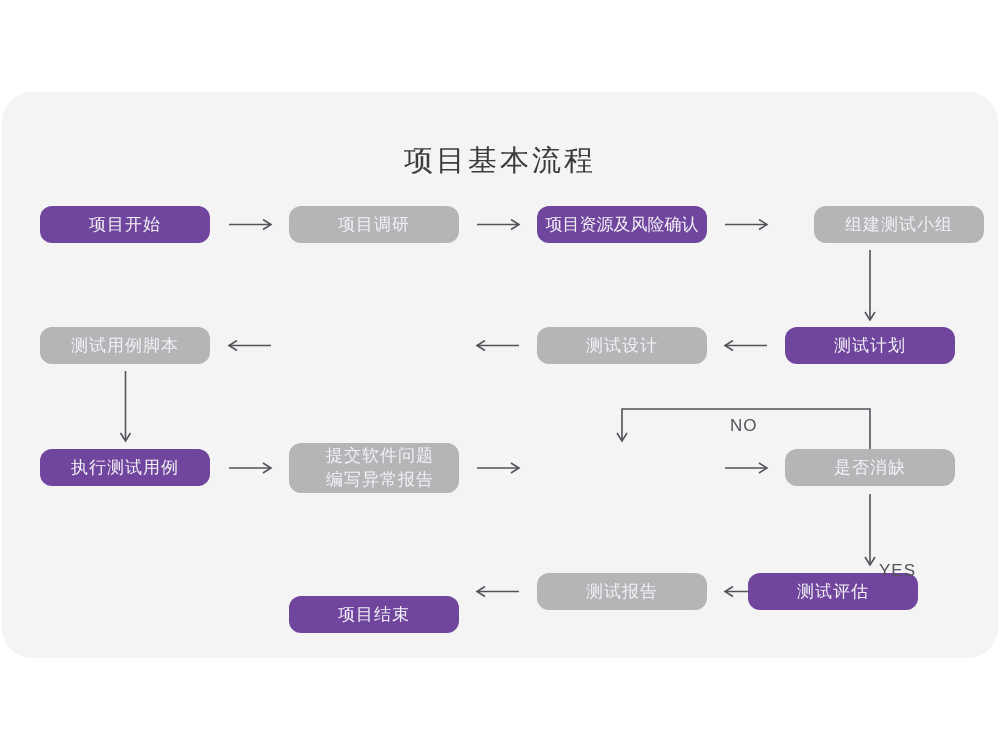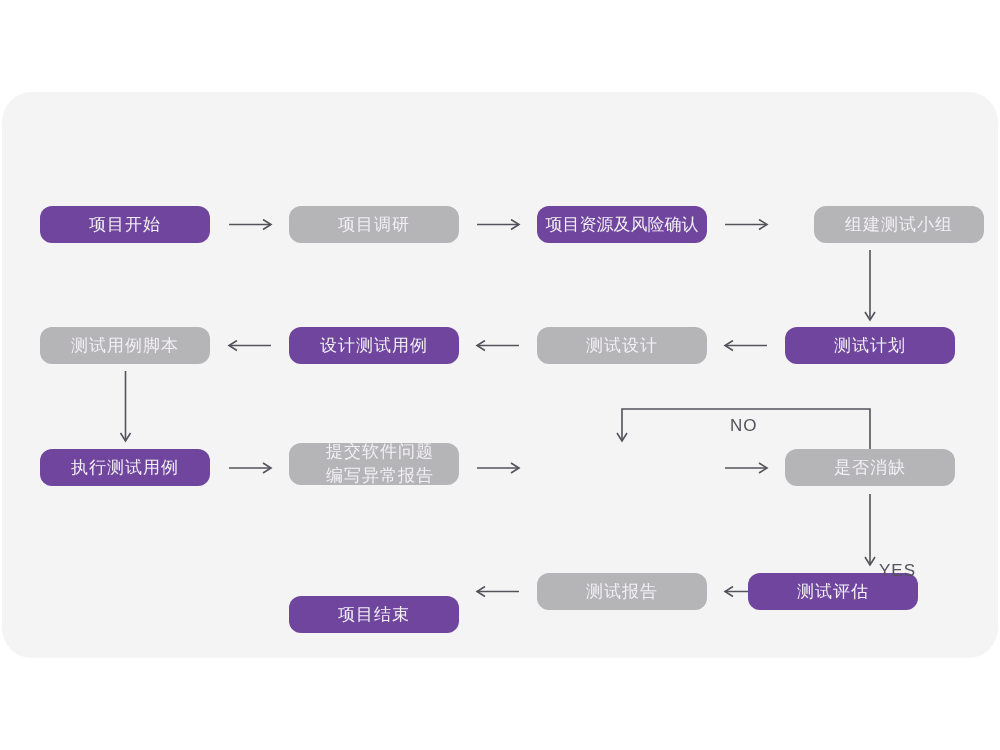--- a/index.html
+++ b/index.html
@@ -14,29 +14,30 @@
   .title{position:absolute; left:0; top:141px; width:100%; text-align:center;
          font-size:29px; font-weight:500; letter-spacing:3px; color:var(--title-color);}
   .arrows{position:absolute; left:0; top:0; width:1000px; height:750px; pointer-events:none;}
   .arrows line, .arrows path{stroke:var(--arrow); stroke-width:1.6; fill:none;}
   .node{position:absolute; width:170px; height:37px; border-radius:12px;
         display:flex; align-items:center; justify-content:center;
         font-size:17px; letter-spacing:1px; color:var(--node-text);
         text-align:center; white-space:pre-line;}
   .node.primary{background:var(--purple);}
   .node.secondary{background:var(--gray);}
-  .node.tall{height:42px; line-height:24px;padding-left:12px;}
+  .node.tall{height:50px; line-height:24px;padding-left:12px;}
   .edge-label{position:absolute; font-size:17px; letter-spacing:1px; color:var(--arrow);}
 </style>
 </head>
 <body>
 
 <div class="canvas">
   <div class="card"></div>
 
+  <h1 class="title">项目基本流程</h1>
 
   <svg class="arrows" viewBox="0 0 1000 750">
     <defs>
       <marker id="ah" markerWidth="12" markerHeight="12" refX="9" refY="6" orient="auto" markerUnits="userSpaceOnUse">
         <path d="M1,1 L9,6 L1,11" fill="none" stroke="#54525A" stroke-width="1.6"></path>
       </marker>
     </defs>
     <line x1="229" y1="224.5" x2="271" y2="224.5" marker-end="url(#ah)"></line>
     <line x1="477" y1="224.5" x2="519" y2="224.5" marker-end="url(#ah)"></line>
     <line x1="725" y1="224.5" x2="767" y2="224.5" marker-end="url(#ah)"></line>
@@ -53,21 +54,20 @@
     <line x1="767" y1="591.5" x2="725" y2="591.5" marker-end="url(#ah)"></line>
     <line x1="519" y1="591.5" x2="477" y2="591.5" marker-end="url(#ah)"></line>
   </svg>
 
   <div class="node primary" style="left:40px;  top:206px;">项目开始</div>
   <div class="node secondary" style="left:289px; top:206px;">项目调研</div>
   <div class="node primary" style="left:537px; top:206px; letter-spacing:0;">项目资源及风险确认</div>
   <div class="node secondary" style="left:814px; top:206px;text-align:center;">组建测试小组</div>
 
   <div class="node secondary" style="left:40px;  top:327px;">测试用例脚本</div>
-  <div class="node primary" style="left:289px; top:327px;">设计测试用例</div>
   <div class="node secondary" style="left:537px; top:327px;">测试设计</div>
   <div class="node primary" style="left:785px; top:327px;text-align:center;">测试计划</div>
 
   <div class="node primary" style="left:40px;  top:449px;">执行测试用例</div>
   <div class="node secondary tall" style="left:289px; top:443px;">提交软件问题
 编写异常报告</div>
   <div class="node secondary" style="left:785px; top:449px;">是否消缺</div>
 
   <div class="node primary" style="left:289px; top:573px;margin-top:23px;">项目结束</div>
   <div class="node secondary" style="left:537px; top:573px;">测试报告</div>

